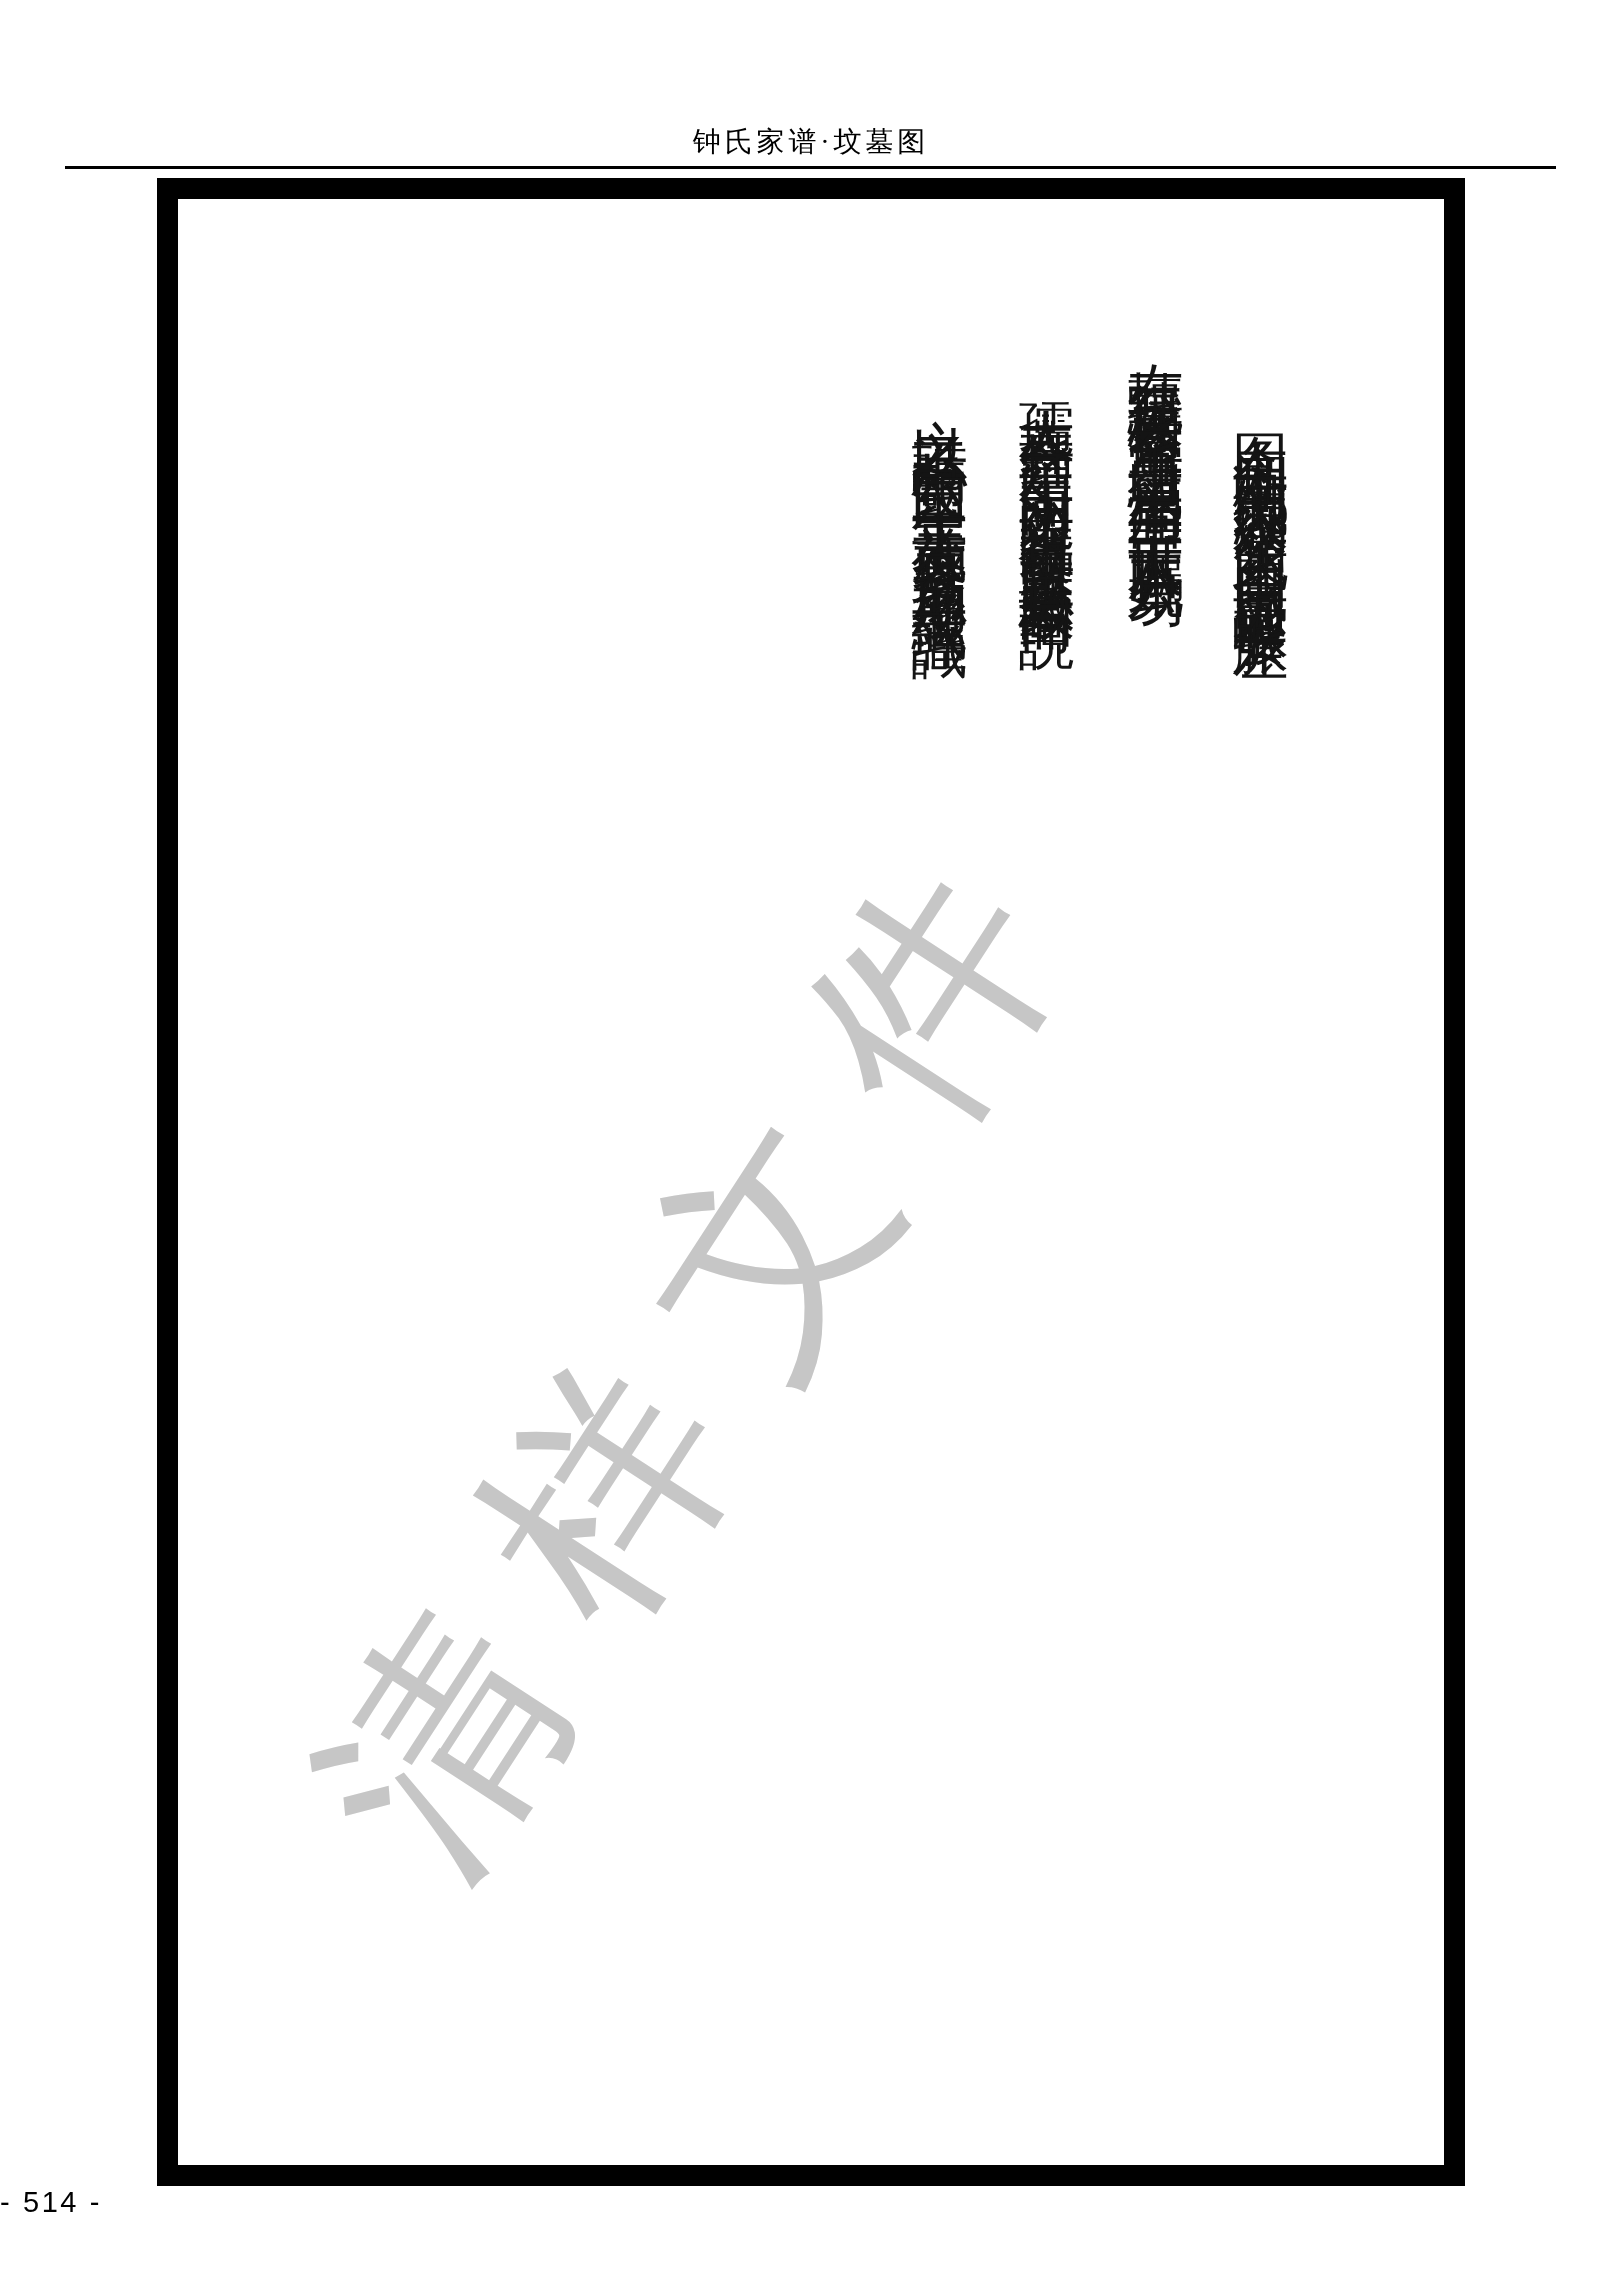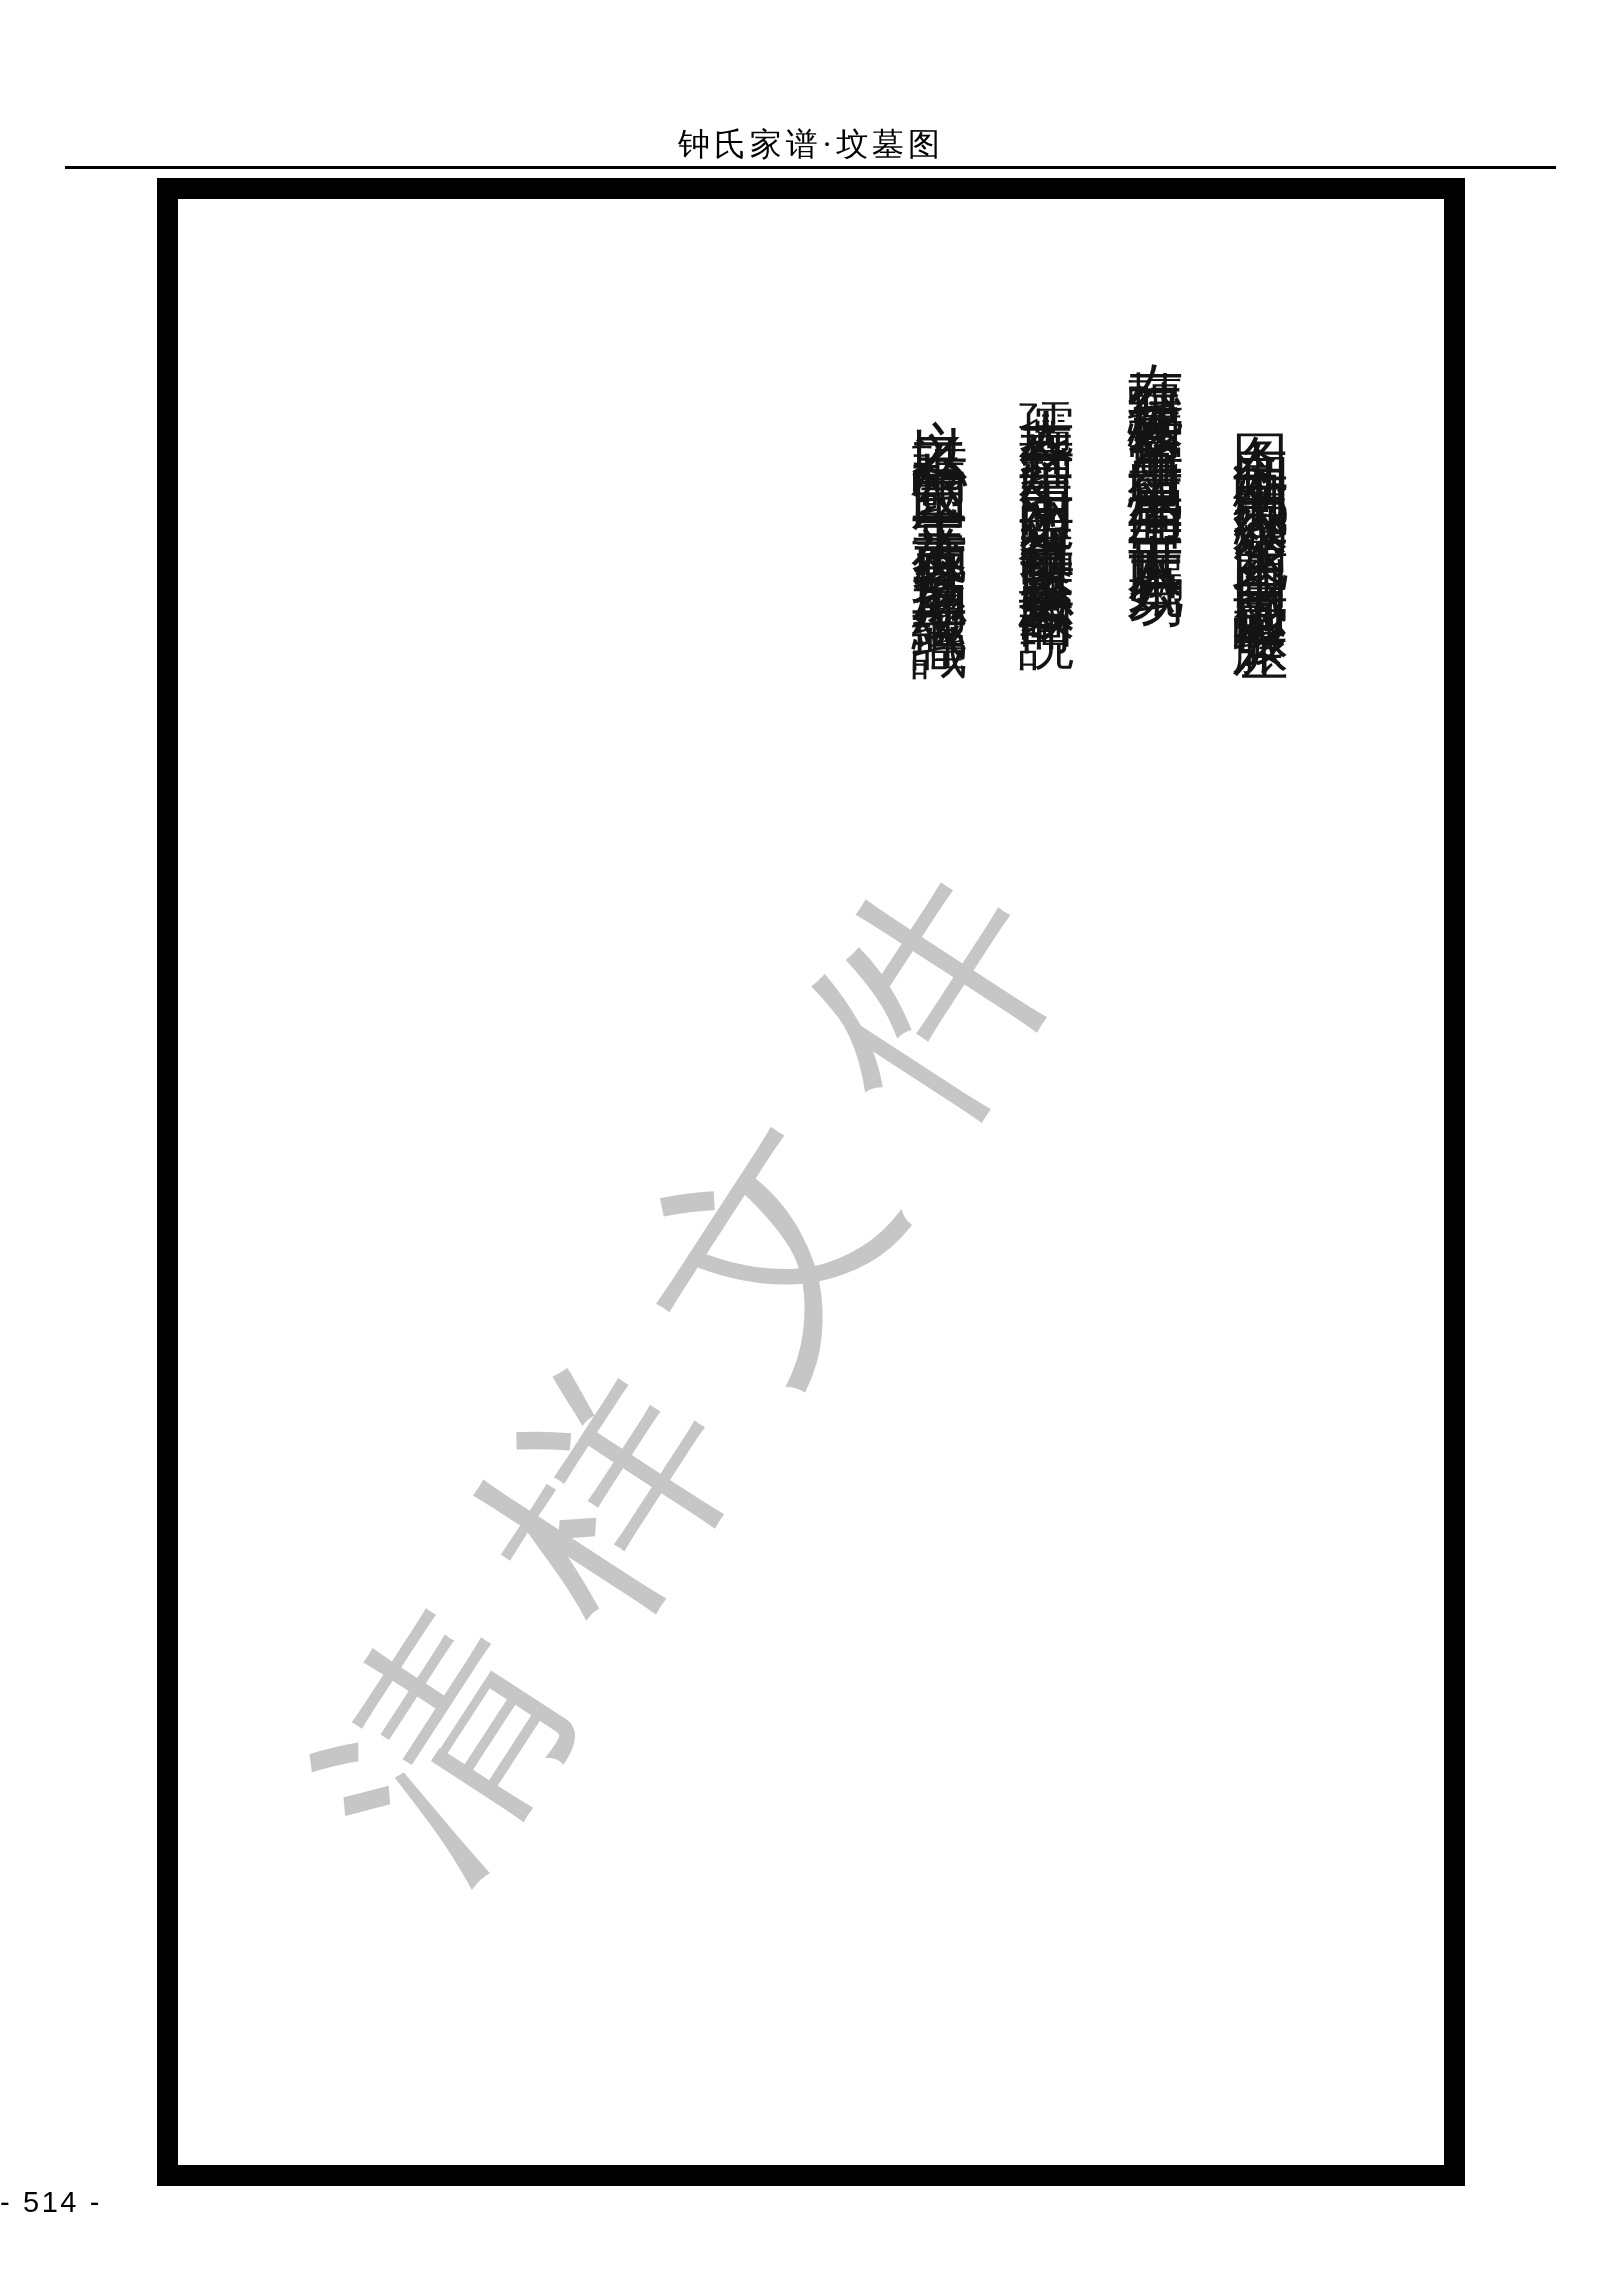--- a/index.html
+++ b/index.html
@@ -16,21 +16,21 @@
     color: #111111;
   }
 
   
   .page-title {
     position: absolute;
     top: 128px;
     left: 0;
     width: 100%;
     text-align: center;
-    font-size: 32px;
+    font-size: 28px;
     line-height: 1;
     letter-spacing: 3.9px;
     color: #000000;
   }
   .title-rule {
     position: absolute;
     top: 166px;
     left: 65px;
     width: 1491px;
     height: 3.3px;

